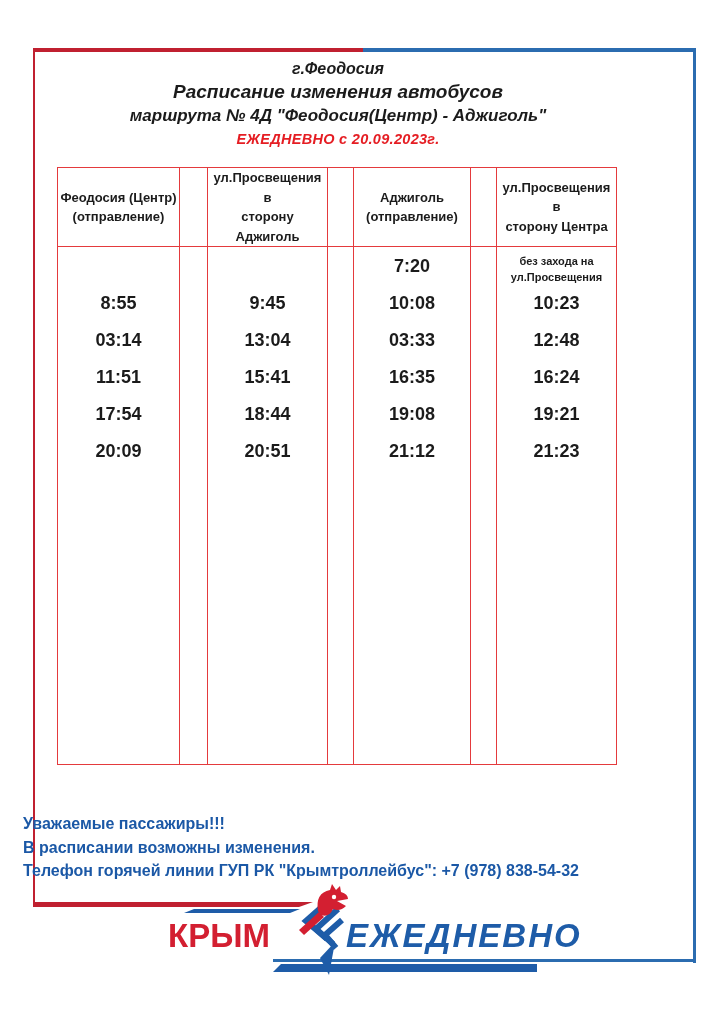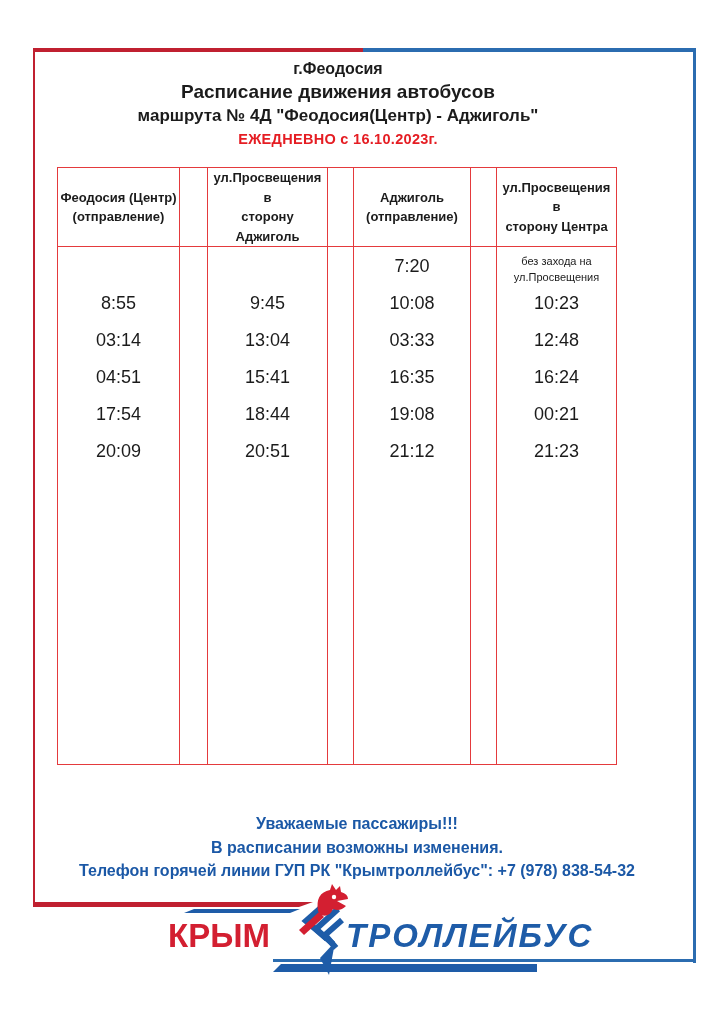--- a/index.html
+++ b/index.html
@@ -21,38 +21,38 @@
   
   .f-top-red{left:33px;top:48px;width:330px;height:4px;background:var(--frame-red);}
   .f-top-blue{left:363px;top:48px;width:333px;height:4px;background:var(--frame-blue);}
   .f-left{left:33px;top:48px;width:2px;height:859px;background:var(--frame-red);}
   .f-right{left:693px;top:48px;width:3px;height:915px;background:var(--frame-blue);}
   .f-bottom-red{left:33px;top:902px;width:280px;height:5px;background:var(--frame-red);
     clip-path:polygon(0 0,100% 0,calc(100% - 14px) 100%,0 100%);}
   .f-bottom-blue{left:273px;top:959px;width:421px;height:3px;background:var(--frame-blue);}
 
   
-  .title-block{left:58px;top:60px;width:560px;text-align:center;color:var(--ink);}
+  .title-block{left:58px;top:60px;width:560px;text-align:center;color:var(--ink);font-style:italic;}
   .t-city{font-size:16px;font-weight:bold;margin-bottom:3px;}
   .t-head{font-size:19px;font-weight:bold;margin-bottom:3px;}
   .t-route{font-size:17px;font-weight:bold;margin-bottom:5px;}
   .t-valid{font-size:14.5px;font-weight:bold;color:var(--accent-red);letter-spacing:.3px;}
 
   
   table.sched{position:absolute;left:57px;top:167px;border-collapse:collapse;table-layout:fixed;}
   .sched th,.sched td{border:1.5px solid var(--table-red);padding:0;background:#fff;}
   .sched th{height:63px;font-size:13px;font-weight:bold;line-height:1.5;text-align:center;
     vertical-align:middle;white-space:pre-line;color:var(--ink);}
   .sched td{height:518px;vertical-align:top;}
-  .slot{height:37px;line-height:37px;text-align:center;font-size:18px;font-weight:normal;color:var(--ink);}
+  .slot{height:37px;line-height:37px;text-align:center;font-size:18px;font-weight:bold;color:var(--ink);}
   .slot.first{height:38px;line-height:38px;}
   .slot.note{height:38px;line-height:16px;font-size:11px;padding-top:6px;white-space:pre-line;}
 
   
-  .footer-block{left:23px;top:812px;width:668px;text-align:center;color:var(--text-blue);
+  .footer-block{left:23px;top:812px;width:668px;color:var(--text-blue);
     font-weight:bold;font-size:16px;line-height:23.5px;}
 
   
   .logo-blue-stripe{left:184px;top:909px;width:116px;height:4px;background:var(--logo-blue);
     clip-path:polygon(10px 0,100% 0,calc(100% - 10px) 100%,0 100%);}
   .logo-krym{left:168px;top:917px;font-size:33px;font-weight:bold;
     color:var(--logo-red);letter-spacing:0;}
   .logo-troll{left:346px;top:917px;font-size:33px;font-weight:bold;font-style:italic;
     color:var(--logo-blue);letter-spacing:2px;}
   .logo-bird{left:291px;top:884px;width:58px;height:93px;}
@@ -66,23 +66,23 @@
 
   <div class="abs f-top-red"></div>
   <div class="abs f-top-blue"></div>
   <div class="abs f-left"></div>
   <div class="abs f-right"></div>
   <div class="abs f-bottom-red"></div>
   <div class="abs f-bottom-blue"></div>
 
   <div class="abs title-block">
     <div class="t-city">г.Феодосия</div>
-    <div class="t-head">Расписание движения автобусов</div>
+    <div class="t-head">Расписание изменения автобусов</div>
     <div class="t-route">маршрута № 4Д "Феодосия(Центр) - Аджиголь"</div>
-    <div class="t-valid">ЕЖЕДНЕВНО с 16.10.2023г.</div>
+    <div class="t-valid">ЕЖЕДНЕВНО с 20.09.2023г.</div>
   </div>
 
   <table class="sched">
     <colgroup>
       <col style="width:122px">
         <col style="width:28px">
         <col style="width:120px">
       <col style="width:26px">
         <col style="width:117px">
         <col style="width:26px">
@@ -100,21 +100,21 @@
 (отправление)</th>
       <th></th>
       <th>ул.Просвещения в
 сторону Центра</th>
     </tr>
     <tr>
       <td>
         <div class="slot first"></div>
         <div class="slot">8:55</div>
         <div class="slot">03:14</div>
-        <div class="slot">04:51</div>
+        <div class="slot">11:51</div>
         <div class="slot">17:54</div>
         <div class="slot">20:09</div>
       </td>
       <td></td>
       <td>
         <div class="slot first"></div>
         <div class="slot">9:45</div>
         <div class="slot">13:04</div>
         <div class="slot">15:41</div>
         <div class="slot">18:44</div>
@@ -129,21 +129,21 @@
         <div class="slot">19:08</div>
         <div class="slot">21:12</div>
       </td>
       <td></td>
       <td>
         <div class="slot note">без захода на
 ул.Просвещения</div>
         <div class="slot">10:23</div>
         <div class="slot">12:48</div>
         <div class="slot">16:24</div>
-        <div class="slot">00:21</div>
+        <div class="slot">19:21</div>
         <div class="slot">21:23</div>
       </td>
     </tr>
   </tbody>
     </table>
 
   <div class="abs footer-block">
     <div>Уважаемые пассажиры!!!</div>
     <div>В расписании возможны изменения.</div>
     <div>Телефон горячей линии ГУП РК "Крымтроллейбус": +7 (978) 838-54-32</div>
@@ -155,16 +155,16 @@
     <g fill="none" stroke="#1e5ca8" stroke-width="6">
       <path d="M41 14 L15 37 L36 55"></path>
       <path d="M47 25 L25 45 L42 60"></path>
       <path d="M51 36 L34 51 L45 64"></path>
     </g>
     <path d="M8 46 L28 28 L33 33 L13 51 Z" fill="#d31f31"></path>
     <path d="M44 58 L38 91 L29 74 Z" fill="#1e5ca8"></path>
     <path d="M27 27 Q24 9 39 6 L41 0 L45 6 L49 2 L50 8 Q57 10 57 15 L46 17 L55 22 Q49 28 42 25 Q38 34 30 31 Z" fill="#d31f31"></path>
     <circle cx="43" cy="13" r="2.2" fill="#ffffff"></circle>
   </svg>
-  <div class="abs logo-troll">ТРОЛЛЕЙБУС</div>
+  <div class="abs logo-troll">ЕЖЕДНЕВНО</div>
   <div class="abs logo-underline-thick"></div>
 
 </div>
 
 </body></html>

